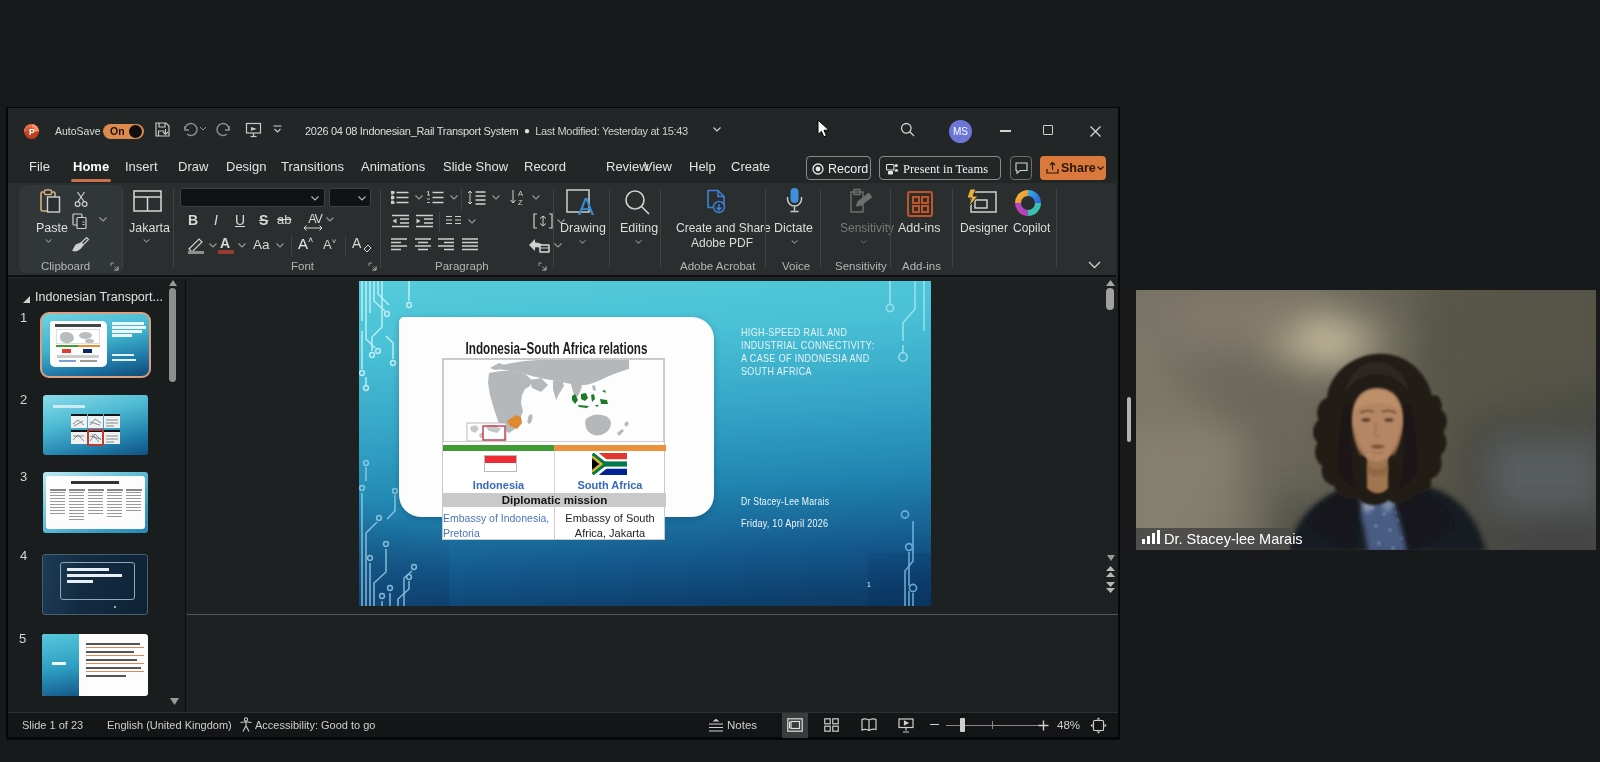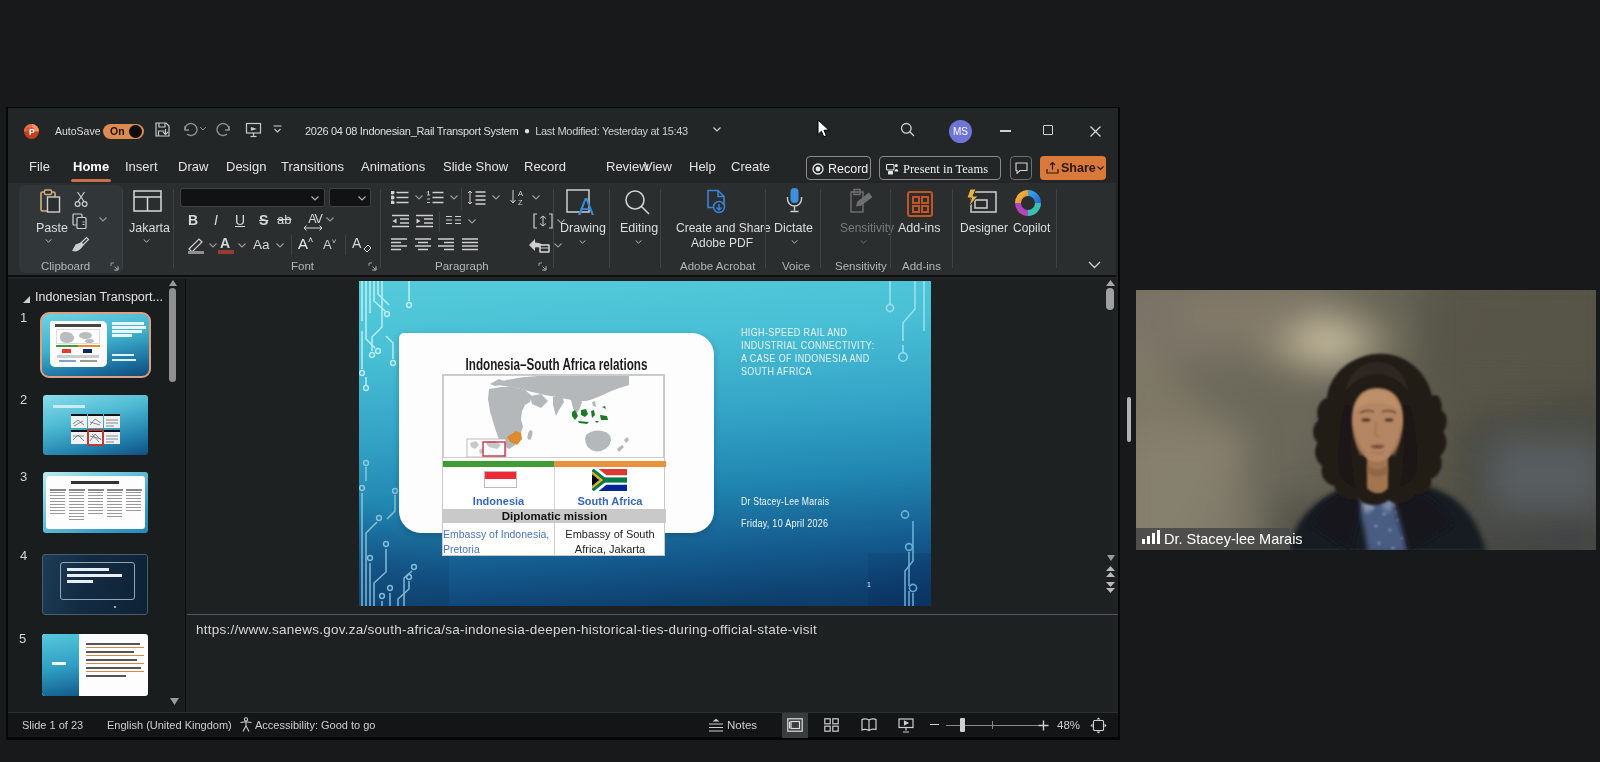--- a/index.html
+++ b/index.html
@@ -591,21 +591,21 @@
           <path d="M546 325 V290 L554 280 V240"></path>
               <circle cx="546" cy="233.5" r="3.6"></circle>
           <path d="M550 325 V310"></path>
               <circle cx="550" cy="266" r="3.4"></circle>
               <path d="M550 305 V271"></path>
           <path d="M554 325 V312"></path>
               <circle cx="554" cy="307" r="3.6"></circle>
         </g>
       </svg>
 
-      <div class="abs" style="left:40px;top:52px;width:315px;height:200px;background:#fdfdfd;border-radius:5px 22px 22px 22px;box-shadow:0 2px 6px rgba(0,30,60,0.25);">
+      <div class="abs" style="left:40px;top:36px;width:315px;height:200px;background:#fdfdfd;border-radius:5px 22px 22px 22px;box-shadow:0 2px 6px rgba(0,30,60,0.25);">
         <div class="abs" style="left:0;top:23px;width:315px;text-align:center;font-size:16px;font-weight:bold;color:#1c1c1c;transform:scaleX(0.73);transform-origin:50% 0;white-space:nowrap;">Indonesia–South Africa relations</div>
 
         <div class="abs" style="left:43px;top:40.5px;width:223px;height:182px;border:1px solid #c9c9c9;background:#fff;">
 
           <svg class="abs" style="left:0;top:0;" width="221" height="83" viewBox="0 0 221 83">
             <rect width="221" height="83" fill="#fdfdfe"></rect>
             <g fill="#b4b8ba">
               <path d="M50 9 Q70 2 95 1 L186 1 L186 10 Q175 13 166 17 Q158 21 150 24 Q140 28 128 25 Q115 22 102 20 Q88 17 74 13 Q60 11 50 9 Z"></path>
               <path d="M47 9 L56 4 L64 7 L58 10 L52 11 Z"></path>
               <path d="M66 6 L76 3 L82 7 L74 9 Z"></path>
@@ -682,21 +682,20 @@
           <path d="M0 0 L8 0 L4 6 Z" fill="#9a9a9a"></path>
         </svg>
     <svg class="abs" style="left:1098px;top:287px;" width="9" height="13" viewBox="0 0 9 13">
           <path d="M4.5 0 L9 5 L0 5 Z M4.5 6 L9 11 L0 11 Z" fill="#b8b8b8"></path>
         </svg>
     <svg class="abs" style="left:1098px;top:303px;" width="9" height="13" viewBox="0 0 9 13">
           <path d="M0 0 L9 0 L4.5 5 Z M0 6 L9 6 L4.5 11 Z" fill="#b8b8b8"></path>
         </svg>
 
     <div class="abs" style="left:179px;top:335px;width:931px;height:1px;background:#53575a;"></div>
-    <div class="abs" style="left:188px;top:343px;font-size:13.5px;letter-spacing:0.26px;color:#d6d6d6;">https://www.sanews.gov.za/south-africa/sa-indonesia-deepen-historical-ties-during-official-state-visit</div>
   </div>
 
   <div class="abs" id="statusbar" style="left:0;top:604px;width:1110px;height:25px;background:#131516;border-top:1px solid #2c2f30;">
     <div class="abs" style="left:14px;top:6px;font-size:11px;color:#cfcfcf;">Slide 1 of 23</div>
     <div class="abs" style="left:99px;top:6px;font-size:11px;color:#cfcfcf;">English (United Kingdom)</div>
     <svg class="abs" style="left:231px;top:4px;" width="14" height="16" viewBox="0 0 14 16" fill="none" stroke="#cfcfcf" stroke-width="1.1">
       <circle cx="7" cy="2.4" r="1.6"></circle>
           <path d="M1.5 5.5 L7 4.8 L12.5 5.5 M7 4.8 v4 M7 8.8 L4 14.5 M7 8.8 L10 14.5"></path>
     </svg>
     <div class="abs" style="left:247px;top:6px;font-size:11px;color:#cfcfcf;">Accessibility: Good to go</div>

